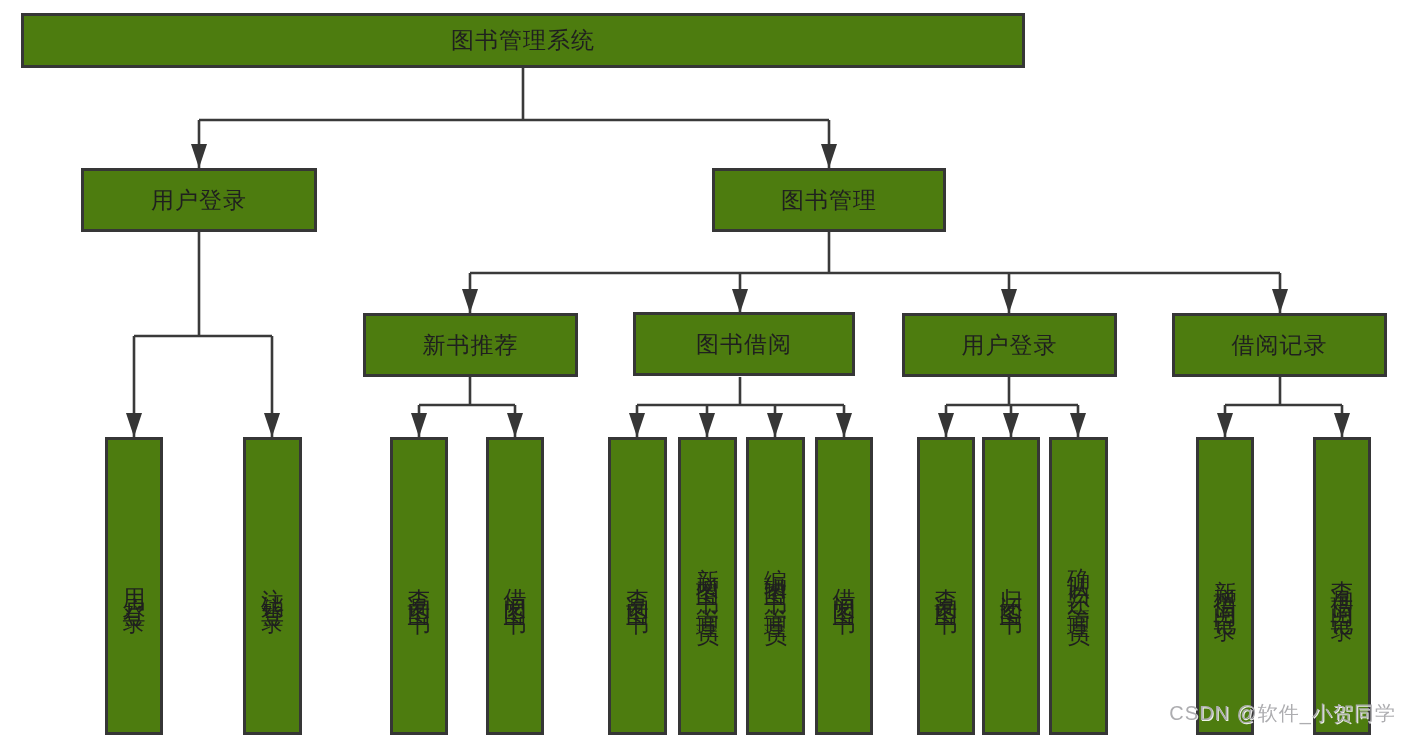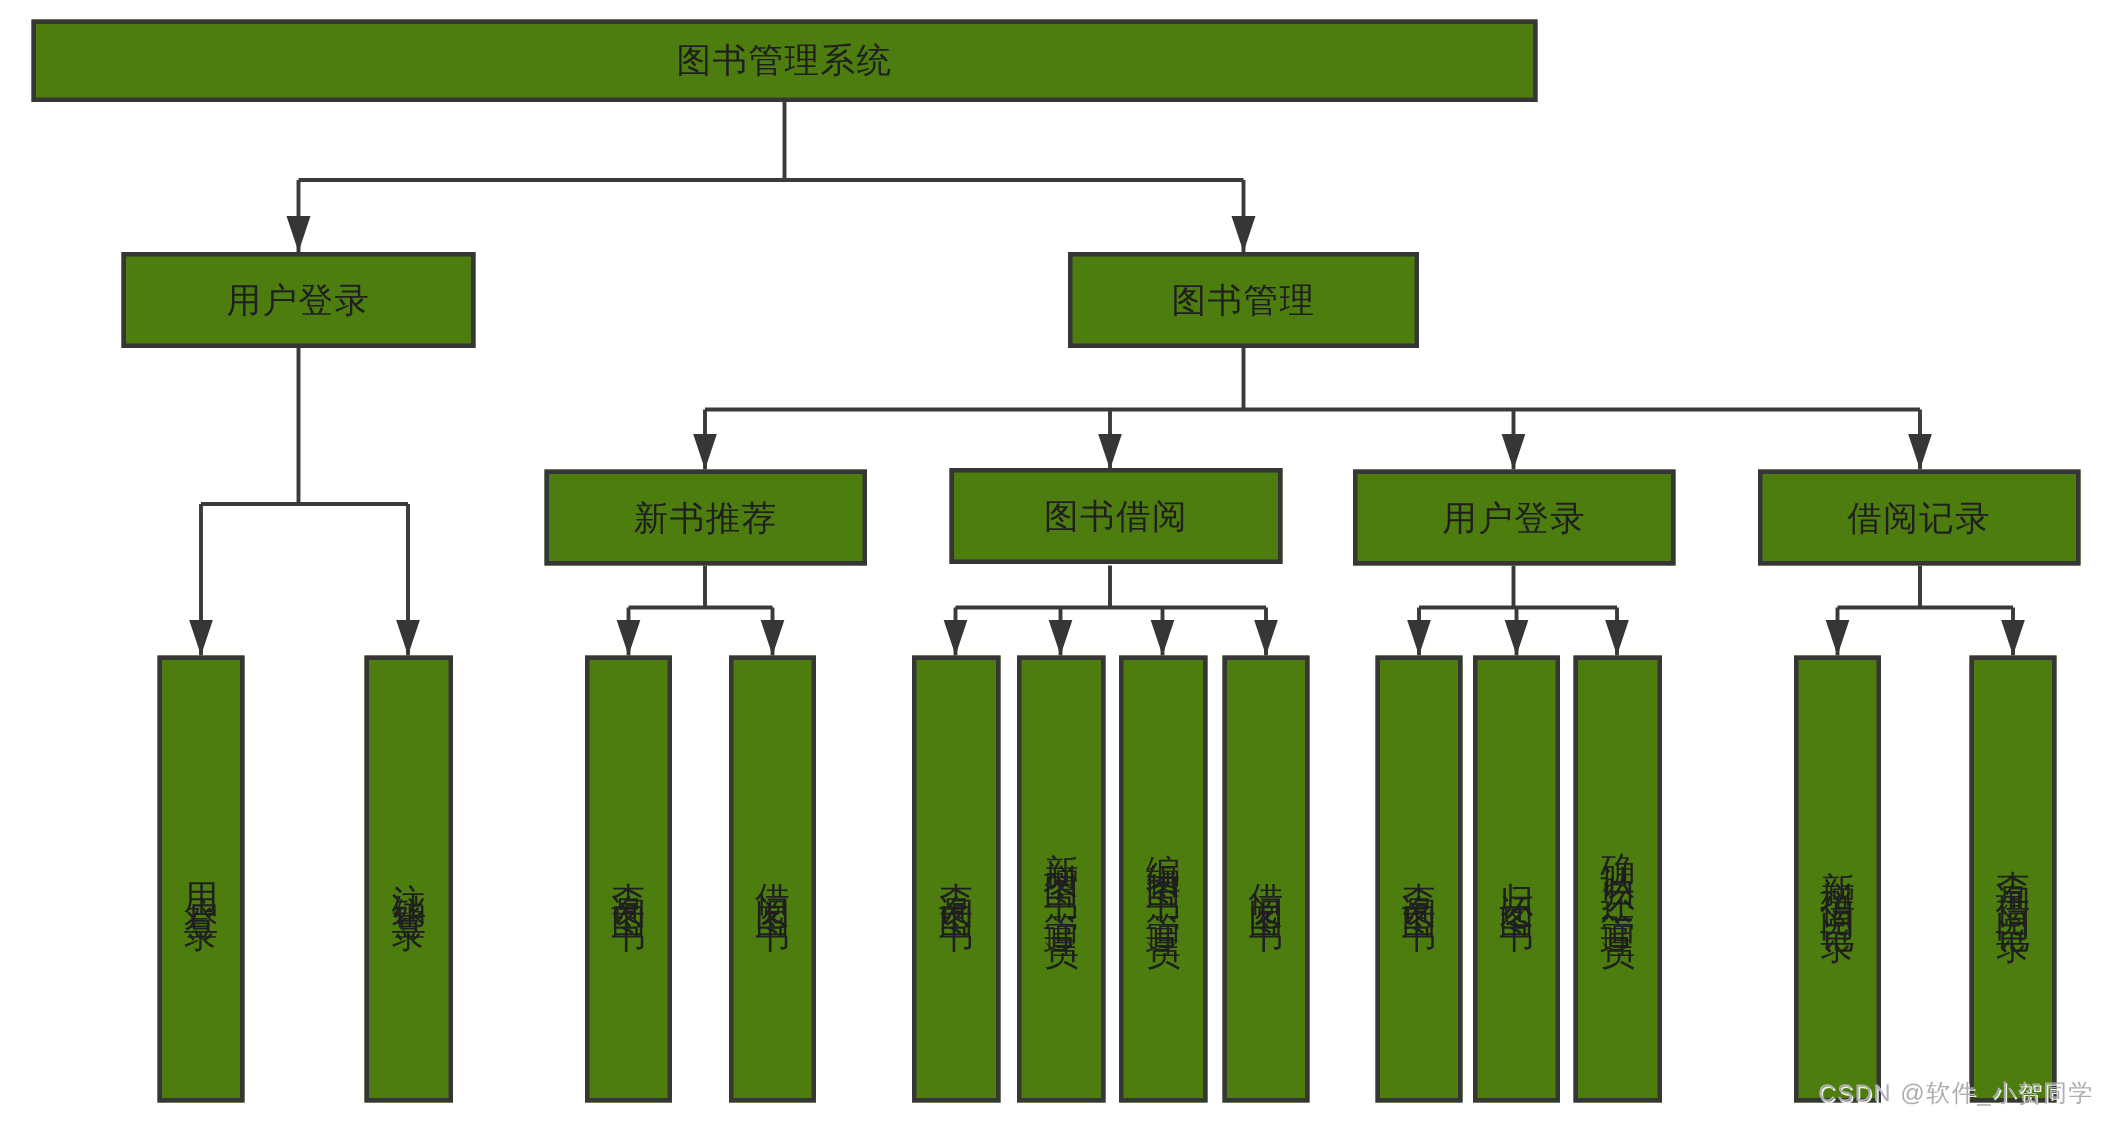--- a/index.html
+++ b/index.html
@@ -34,22 +34,22 @@
   .root-box{font-size:23px;}
   .vbox{
     writing-mode:vertical-rl;
     text-orientation:mixed;
     font-size:23px;
     letter-spacing:8px;
     line-height:1;
   }
   #watermark{
     position:absolute;
-    right:9px;bottom:7px;
-    font-size:16px;
+    right:9px;bottom:20px;
+    font-size:20px;
     letter-spacing:1px;
     color:var(--watermark);
     text-shadow:1px 1px 0 rgba(255,255,255,0.9);
     white-space:nowrap;
     z-index:5;
   }
 </style>
 </head>
 <body>
 

